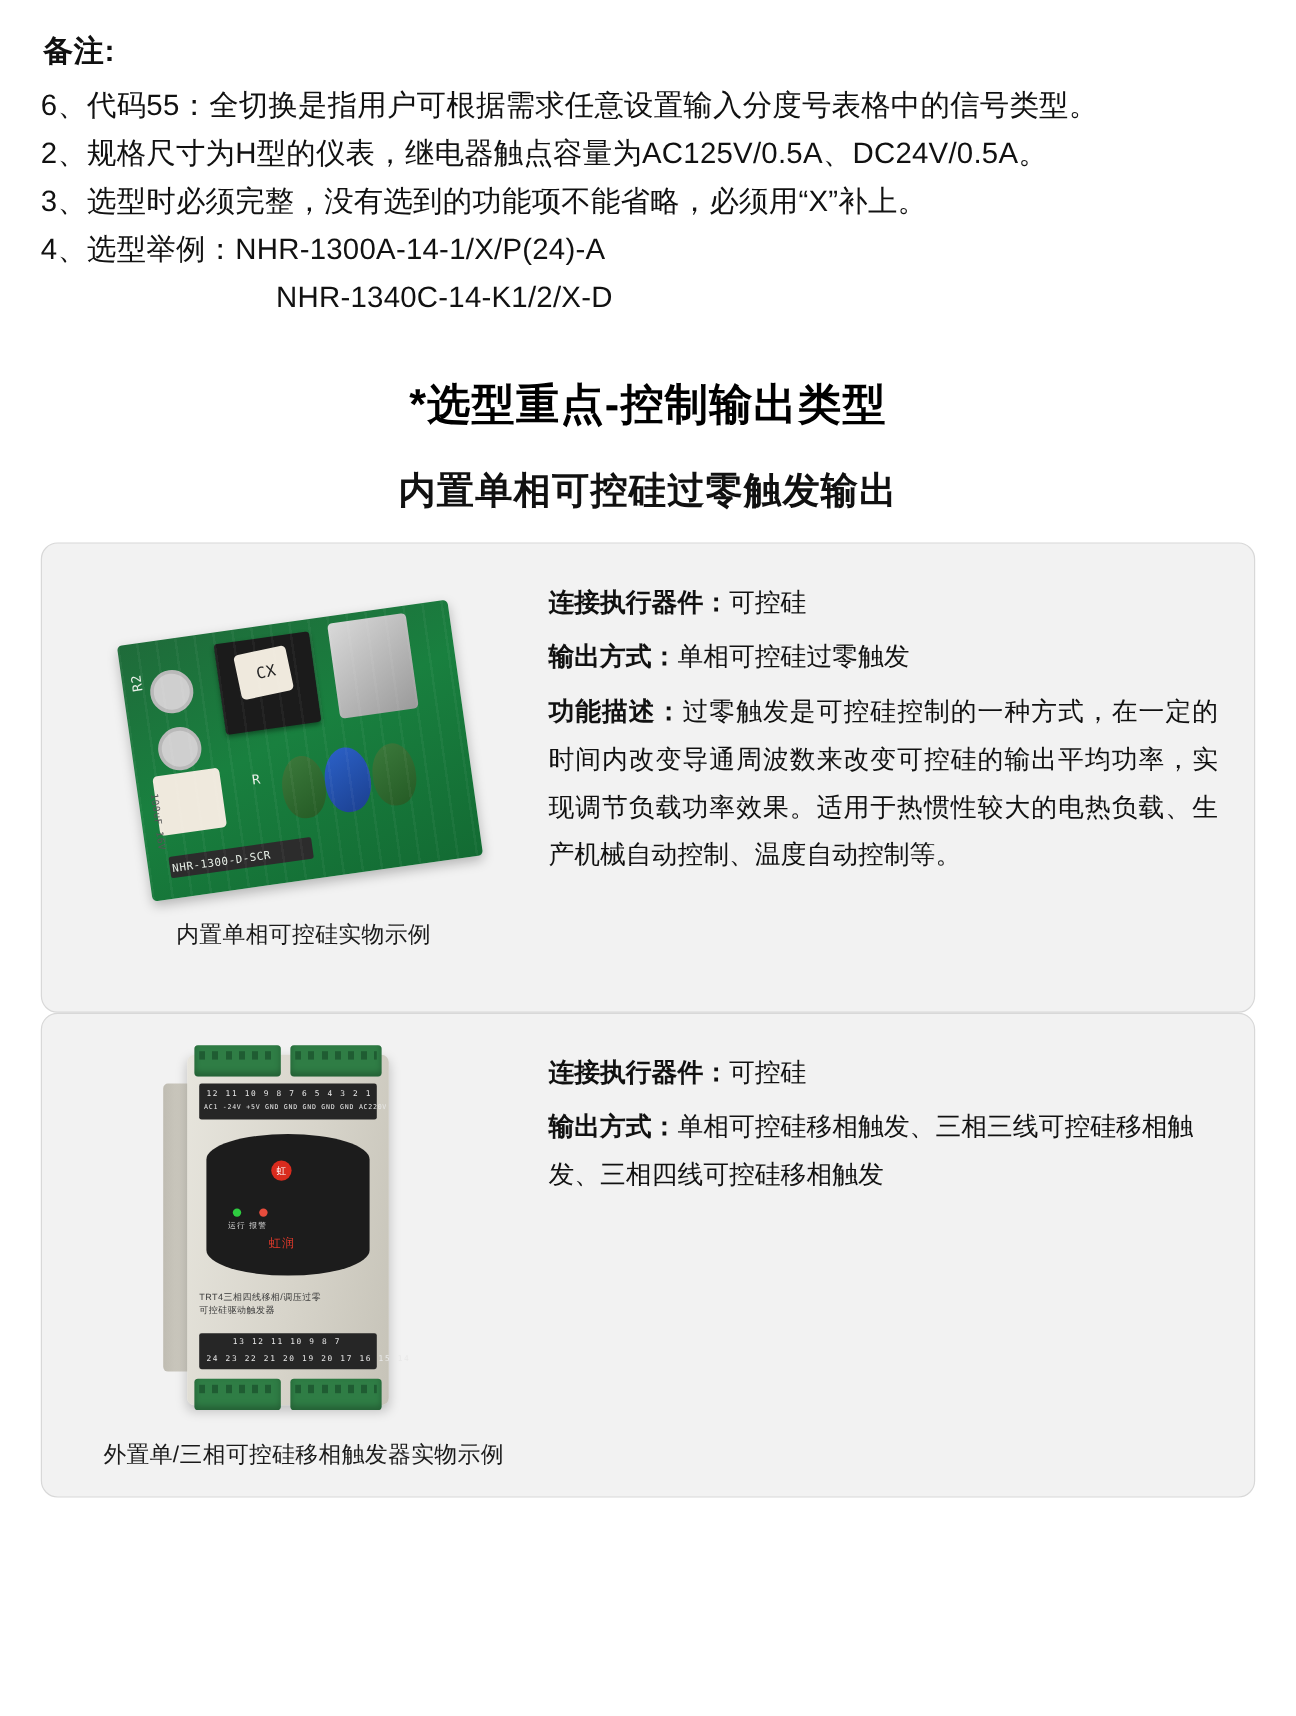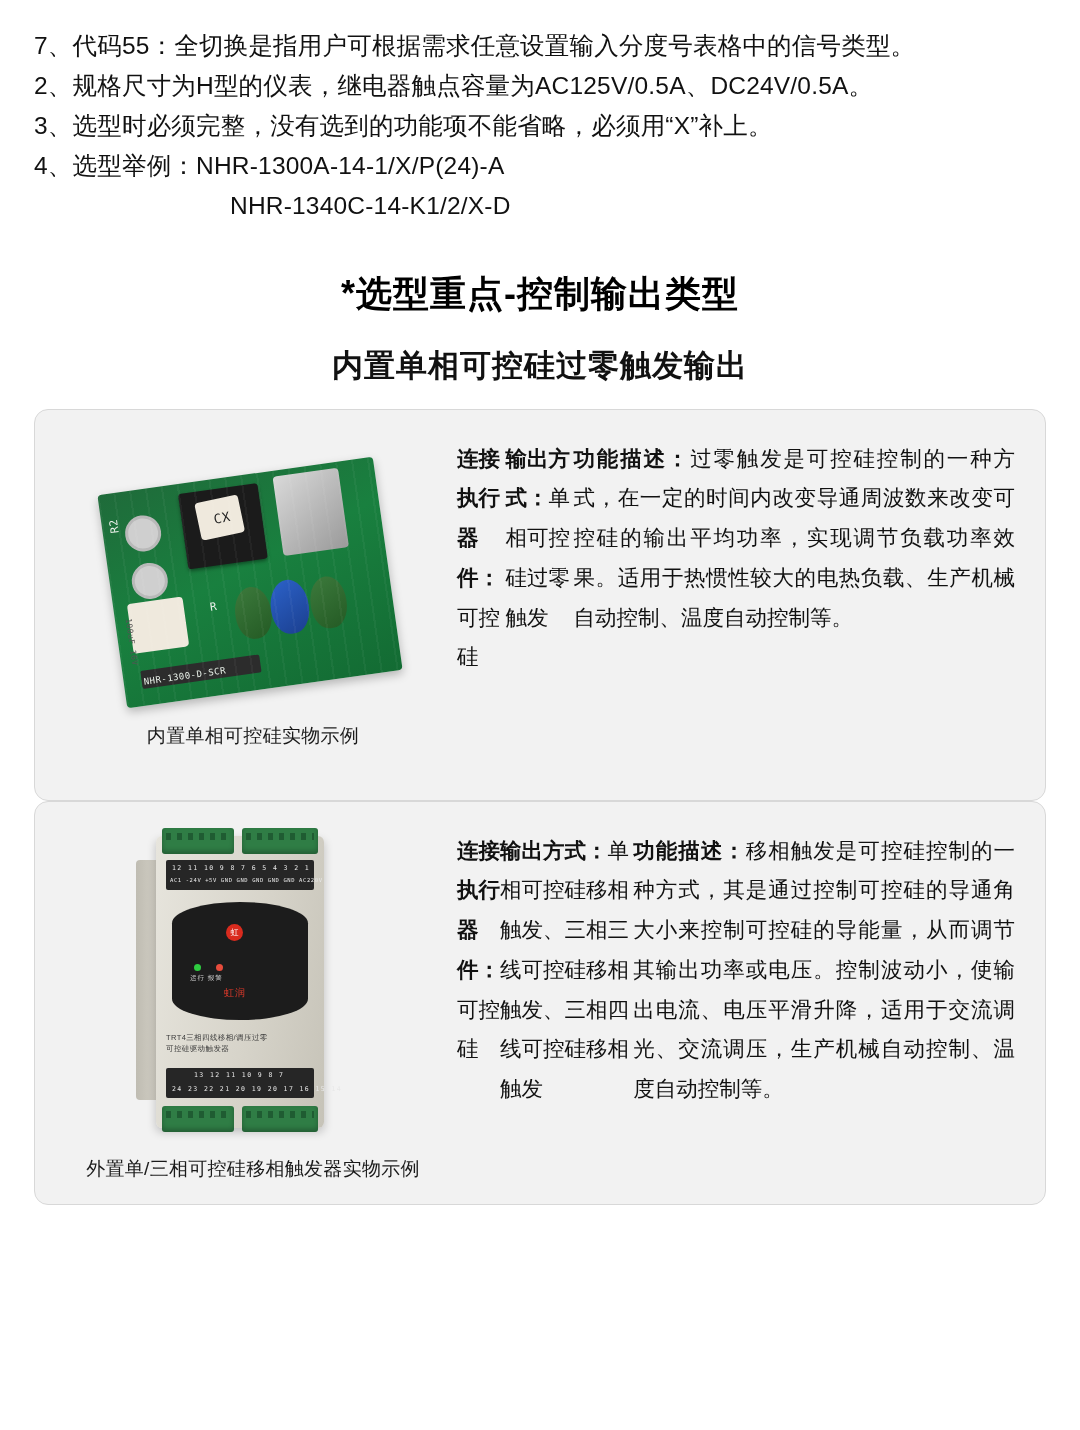--- a/index.html
+++ b/index.html
@@ -87,21 +87,21 @@
     font-size: 19px;
     color: #1a1a1a;
     text-align: center;
     margin-top: 12px;
     letter-spacing: 0.3px;
   }
   .card-body {
     flex: 1 1 auto;
     padding: 8px 4px 8px 8px;
     display: flex;
-    flex-direction: row;
+    flex-direction: column;
     font-family: Liberation Serif, serif;
   }
   .spec-row {
     font-size: 21.5px;
     line-height: 1.85;
     color: #111;
     margin-bottom: 6px;
   }
   .spec-label {
     font-weight: 700;
@@ -270,21 +270,22 @@
     letter-spacing: 0.4px;
     line-height: 1.5;
   }
 </style>
 </head>
 <body>
 
 <div class="page">
 
   <div class="notes">
-    <div class="note-line">7、代码55：全切换是指用户可根据需求任意设置输入分度号表格中的信号类型。</div>
+    <div class="notes-title">备注:</div>
+    <div class="note-line">6、代码55：全切换是指用户可根据需求任意设置输入分度号表格中的信号类型。</div>
     <div class="note-line">2、规格尺寸为H型的仪表，继电器触点容量为AC125V/0.5A、DC24V/0.5A。</div>
     <div class="note-line">3、选型时必须完整，没有选到的功能项不能省略，必须用“X”补上。</div>
     <div class="note-line">4、选型举例：NHR-1300A-14-1/X/P(24)-A</div>
     <div class="note-line indented">NHR-1340C-14-K1/2/X-D</div>
   </div>
 
   <div class="main-heading">*选型重点-控制输出类型</div>
 
   <div class="sub-heading">内置单相可控硅过零触发输出</div>
 
@@ -357,19 +358,16 @@
       <div class="caption">外置单/三相可控硅移相触发器实物示例</div>
     </div>
 
     <div class="card-body">
       <div class="spec-row">
         <span class="spec-label">连接执行器件：</span><span class="spec-value">可控硅</span>
       </div>
       <div class="spec-row">
         <span class="spec-label">输出方式：</span><span class="spec-value">单相可控硅移相触发、三相三线可控硅移相触发、三相四线可控硅移相触发</span>
       </div>
-      <div class="spec-row desc">
-        <span class="spec-label">功能描述：</span><span class="spec-value">移相触发是可控硅控制的一种方式，其是通过控制可控硅的导通角大小来控制可控硅的导能量，从而调节其输出功率或电压。控制波动小，使输出电流、电压平滑升降，适用于交流调光、交流调压，生产机械自动控制、温度自动控制等。</span>
-      </div>
     </div>
   </div>
 
 </div>
 
 </body></html>

